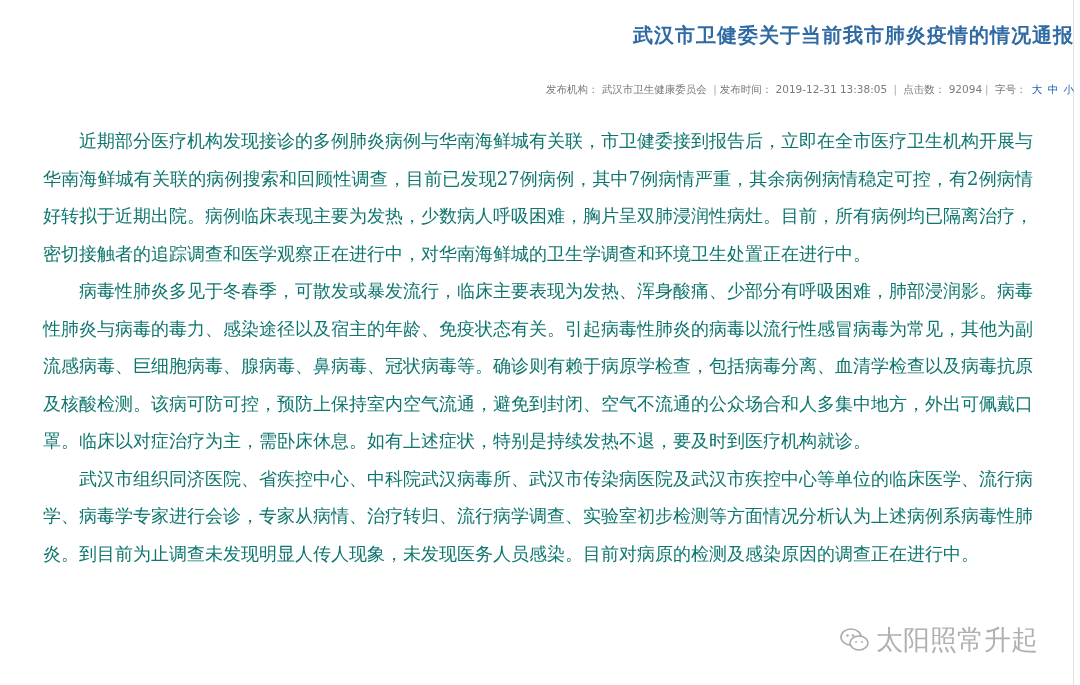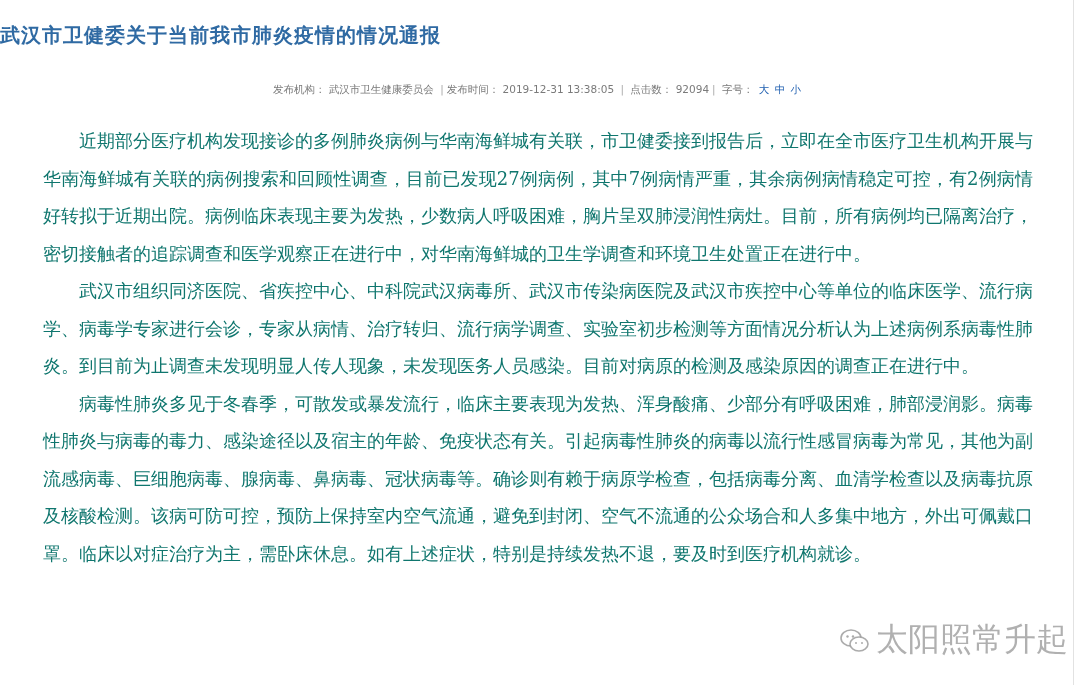--- a/index.html
+++ b/index.html
@@ -21,33 +21,33 @@
       width: 1074px;
       height: 685px;
       border-right: 1px solid #e2e2e2;
       box-sizing: border-box;
     }
     .title {
       position: absolute;
       top: 20px;
       left: 0;
       width: 1074px;
-      text-align: left;
+      text-align: right;
       font-size: 20px;
       font-weight: bold;
       color: #2f6aa3;
       letter-spacing: 1px;
       line-height: 30px;
     }
     .meta {
       position: absolute;
       top: 80px;
       left: 0;
       width: 1074px;
-      text-align: center;
+      text-align: right;
       font-family: "DejaVu Sans", "Liberation Sans", sans-serif;
       font-size: 10.5px;
       color: #7a7a7a;
       line-height: 18px;
       white-space: nowrap;
     }
     .meta .sep { color: #aaaaaa; margin: 0 3px; }
     .meta .size-btn {
       color: #1f5fb0;
       cursor: pointer;
@@ -70,21 +70,21 @@
     .watermark {
       position: absolute;
       left: 840px;
       top: 620px;
       height: 40px;
       display: flex;
       align-items: center;
       gap: 6px;
       color: rgba(150,150,150,0.75);
       font-family: Liberation Mono, monospace;
-      font-size: 32px;
+      font-size: 27px;
       pointer-events: none;
       text-align: right;
     }
     .watermark .wx-icon {
       width: 30px;
       height: 26px;
       position: relative;
     }
   </style>
 </head>
@@ -102,22 +102,22 @@
     <span>点击数：</span>
     <span>92094</span><span class="sep">|</span>
     <span>字号：</span>
     <span class="size-btn">大</span>
     <span class="size-btn">中</span>
     <span class="size-btn">小</span>
   </div>
 
   <div class="body-text">
     <p>近期部分医疗机构发现接诊的多例肺炎病例与华南海鲜城有关联，市卫健委接到报告后，立即在全市医疗卫生机构开展与华南海鲜城有关联的病例搜索和回顾性调查，目前已发现27例病例，其中7例病情严重，其余病例病情稳定可控，有2例病情好转拟于近期出院。病例临床表现主要为发热，少数病人呼吸困难，胸片呈双肺浸润性病灶。目前，所有病例均已隔离治疗，密切接触者的追踪调查和医学观察正在进行中，对华南海鲜城的卫生学调查和环境卫生处置正在进行中。</p>
+    <p>病毒性肺炎多见于冬春季，可散发或暴发流行，临床主要表现为发热、浑身酸痛、少部分有呼吸困难，肺部浸润影。病毒性肺炎与病毒的毒力、感染途径以及宿主的年龄、免疫状态有关。引起病毒性肺炎的病毒以流行性感冒病毒为常见，其他为副流感病毒、巨细胞病毒、腺病毒、鼻病毒、冠状病毒等。确诊则有赖于病原学检查，包括病毒分离、血清学检查以及病毒抗原及核酸检测。该病可防可控，预防上保持室内空气流通，避免到封闭、空气不流通的公众场合和人多集中地方，外出可佩戴口罩。临床以对症治疗为主，需卧床休息。如有上述症状，特别是持续发热不退，要及时到医疗机构就诊。</p>
     <p>武汉市组织同济医院、省疾控中心、中科院武汉病毒所、武汉市传染病医院及武汉市疾控中心等单位的临床医学、流行病学、病毒学专家进行会诊，专家从病情、治疗转归、流行病学调查、实验室初步检测等方面情况分析认为上述病例系病毒性肺炎。到目前为止调查未发现明显人传人现象，未发现医务人员感染。目前对病原的检测及感染原因的调查正在进行中。</p>
-    <p>病毒性肺炎多见于冬春季，可散发或暴发流行，临床主要表现为发热、浑身酸痛、少部分有呼吸困难，肺部浸润影。病毒性肺炎与病毒的毒力、感染途径以及宿主的年龄、免疫状态有关。引起病毒性肺炎的病毒以流行性感冒病毒为常见，其他为副流感病毒、巨细胞病毒、腺病毒、鼻病毒、冠状病毒等。确诊则有赖于病原学检查，包括病毒分离、血清学检查以及病毒抗原及核酸检测。该病可防可控，预防上保持室内空气流通，避免到封闭、空气不流通的公众场合和人多集中地方，外出可佩戴口罩。临床以对症治疗为主，需卧床休息。如有上述症状，特别是持续发热不退，要及时到医疗机构就诊。</p>
   </div>
 </div>
 
 <div class="watermark">
   <span class="wx-icon">
     <svg width="30" height="26" viewBox="0 0 30 26">
       <ellipse cx="11" cy="10" rx="10" ry="8" fill="none" stroke="rgba(150,150,150,0.8)" stroke-width="1.6"></ellipse>
       <ellipse cx="19" cy="16" rx="9" ry="7" fill="#ffffff" stroke="rgba(150,150,150,0.8)" stroke-width="1.6"></ellipse>
       <circle cx="7.5" cy="8.5" r="1.2" fill="rgba(150,150,150,0.8)"></circle>
       <circle cx="13" cy="8.5" r="1.2" fill="rgba(150,150,150,0.8)"></circle>

